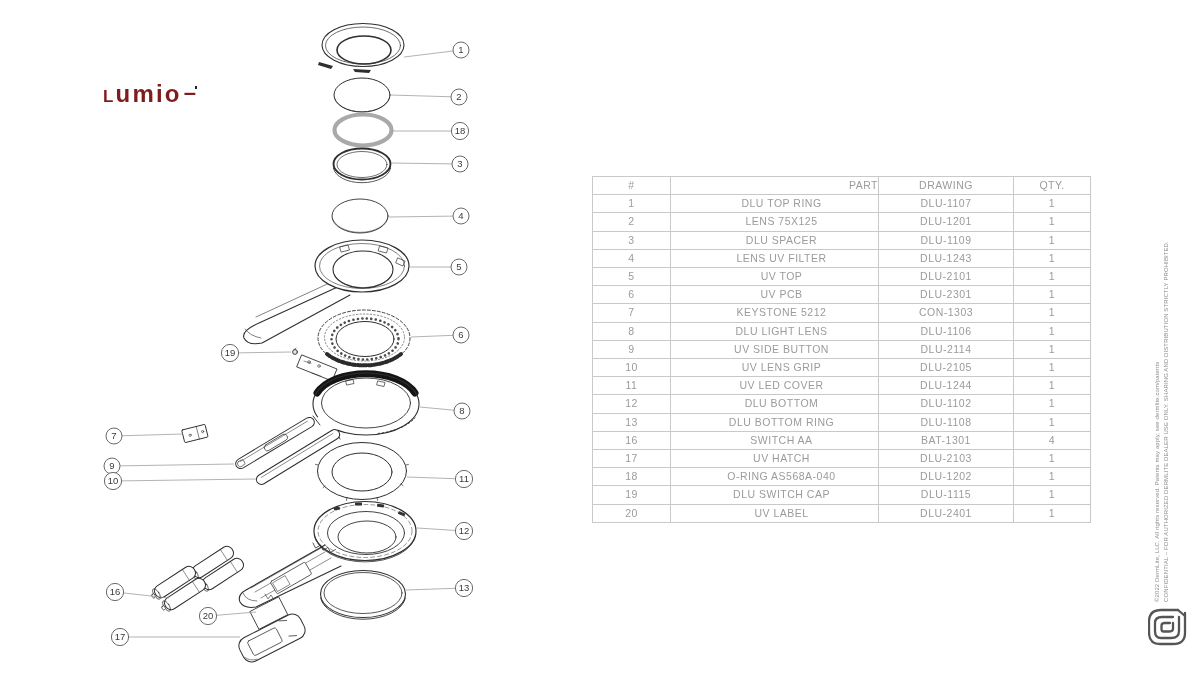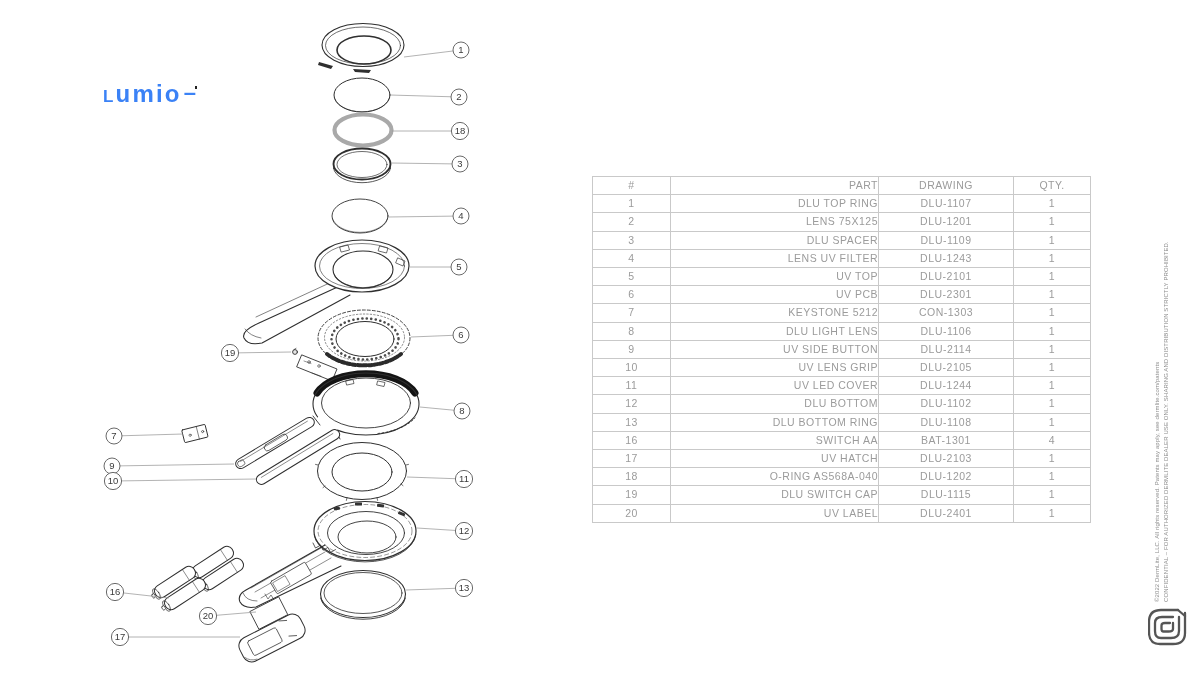--- a/index.html
+++ b/index.html
@@ -1,42 +1,42 @@
 <!DOCTYPE html>
 <html><head>
 <meta charset="utf-8">
 <style>
   html,body{margin:0;padding:0;}
   body{
     width:1200px;height:675px;position:relative;overflow:hidden;
     background:#ffffff;font-family:"Liberation Sans",sans-serif;
   }
   
-  .logo{position:absolute;left:103px;top:80px;color:#3b82f6;font-weight:600;
+  .logo{position:absolute;left:103px;top:80px;color:#7f1d1d;font-weight:600;
         letter-spacing:2.2px;white-space:nowrap;}
   .logo-first{font-size:17px;}
   .logo-rest{font-size:24px;}
   .logo-dash{font-size:22px;letter-spacing:0;position:relative;top:-2px;margin-left:2px;}
   .logo-tick{display:inline-block;width:2px;height:3px;background:#222;
              position:relative;top:-13px;left:-1px;}
   
   #diagram{position:absolute;left:0;top:0;}
   .co-circle{fill:#fff;stroke:#6a6a6a;stroke-width:1;}
   .co-num{fill:#3a3a3a;font:9.5px "Liberation Sans",sans-serif;}
   .leader{stroke:#9a9a9a;stroke-width:.75;}
   
   .table-wrap{position:absolute;left:592px;top:176px;width:498px;}
   table{border-collapse:collapse;width:100%;table-layout:fixed;}
   th,td{
     border:1px solid #c9c9c9;height:17.2px;line-height:17.2px;padding:0;
     font-size:10.5px;color:#9b9b9b;letter-spacing:.5px;font-weight:normal;
     white-space:nowrap;overflow:hidden;text-align:center;
   }
   th:nth-child(2){text-align:right;}
-  td:nth-child(2){text-align:right;padding-left:14px;margin-top:12px;}
+  td:nth-child(2){text-align:center;padding-left:14px;margin-top:12px;}
   
   .side-note{
     position:absolute;left:1007px;top:438px;width:310px;height:18px;
     transform:rotate(-90deg);font-size:6px;line-height:8.5px;color:#8d8d8d;
     letter-spacing:.1px;white-space:nowrap;
   }
   .maker-mark{position:absolute;left:1148px;top:605px;}
 </style>
 </head>
 <body>

